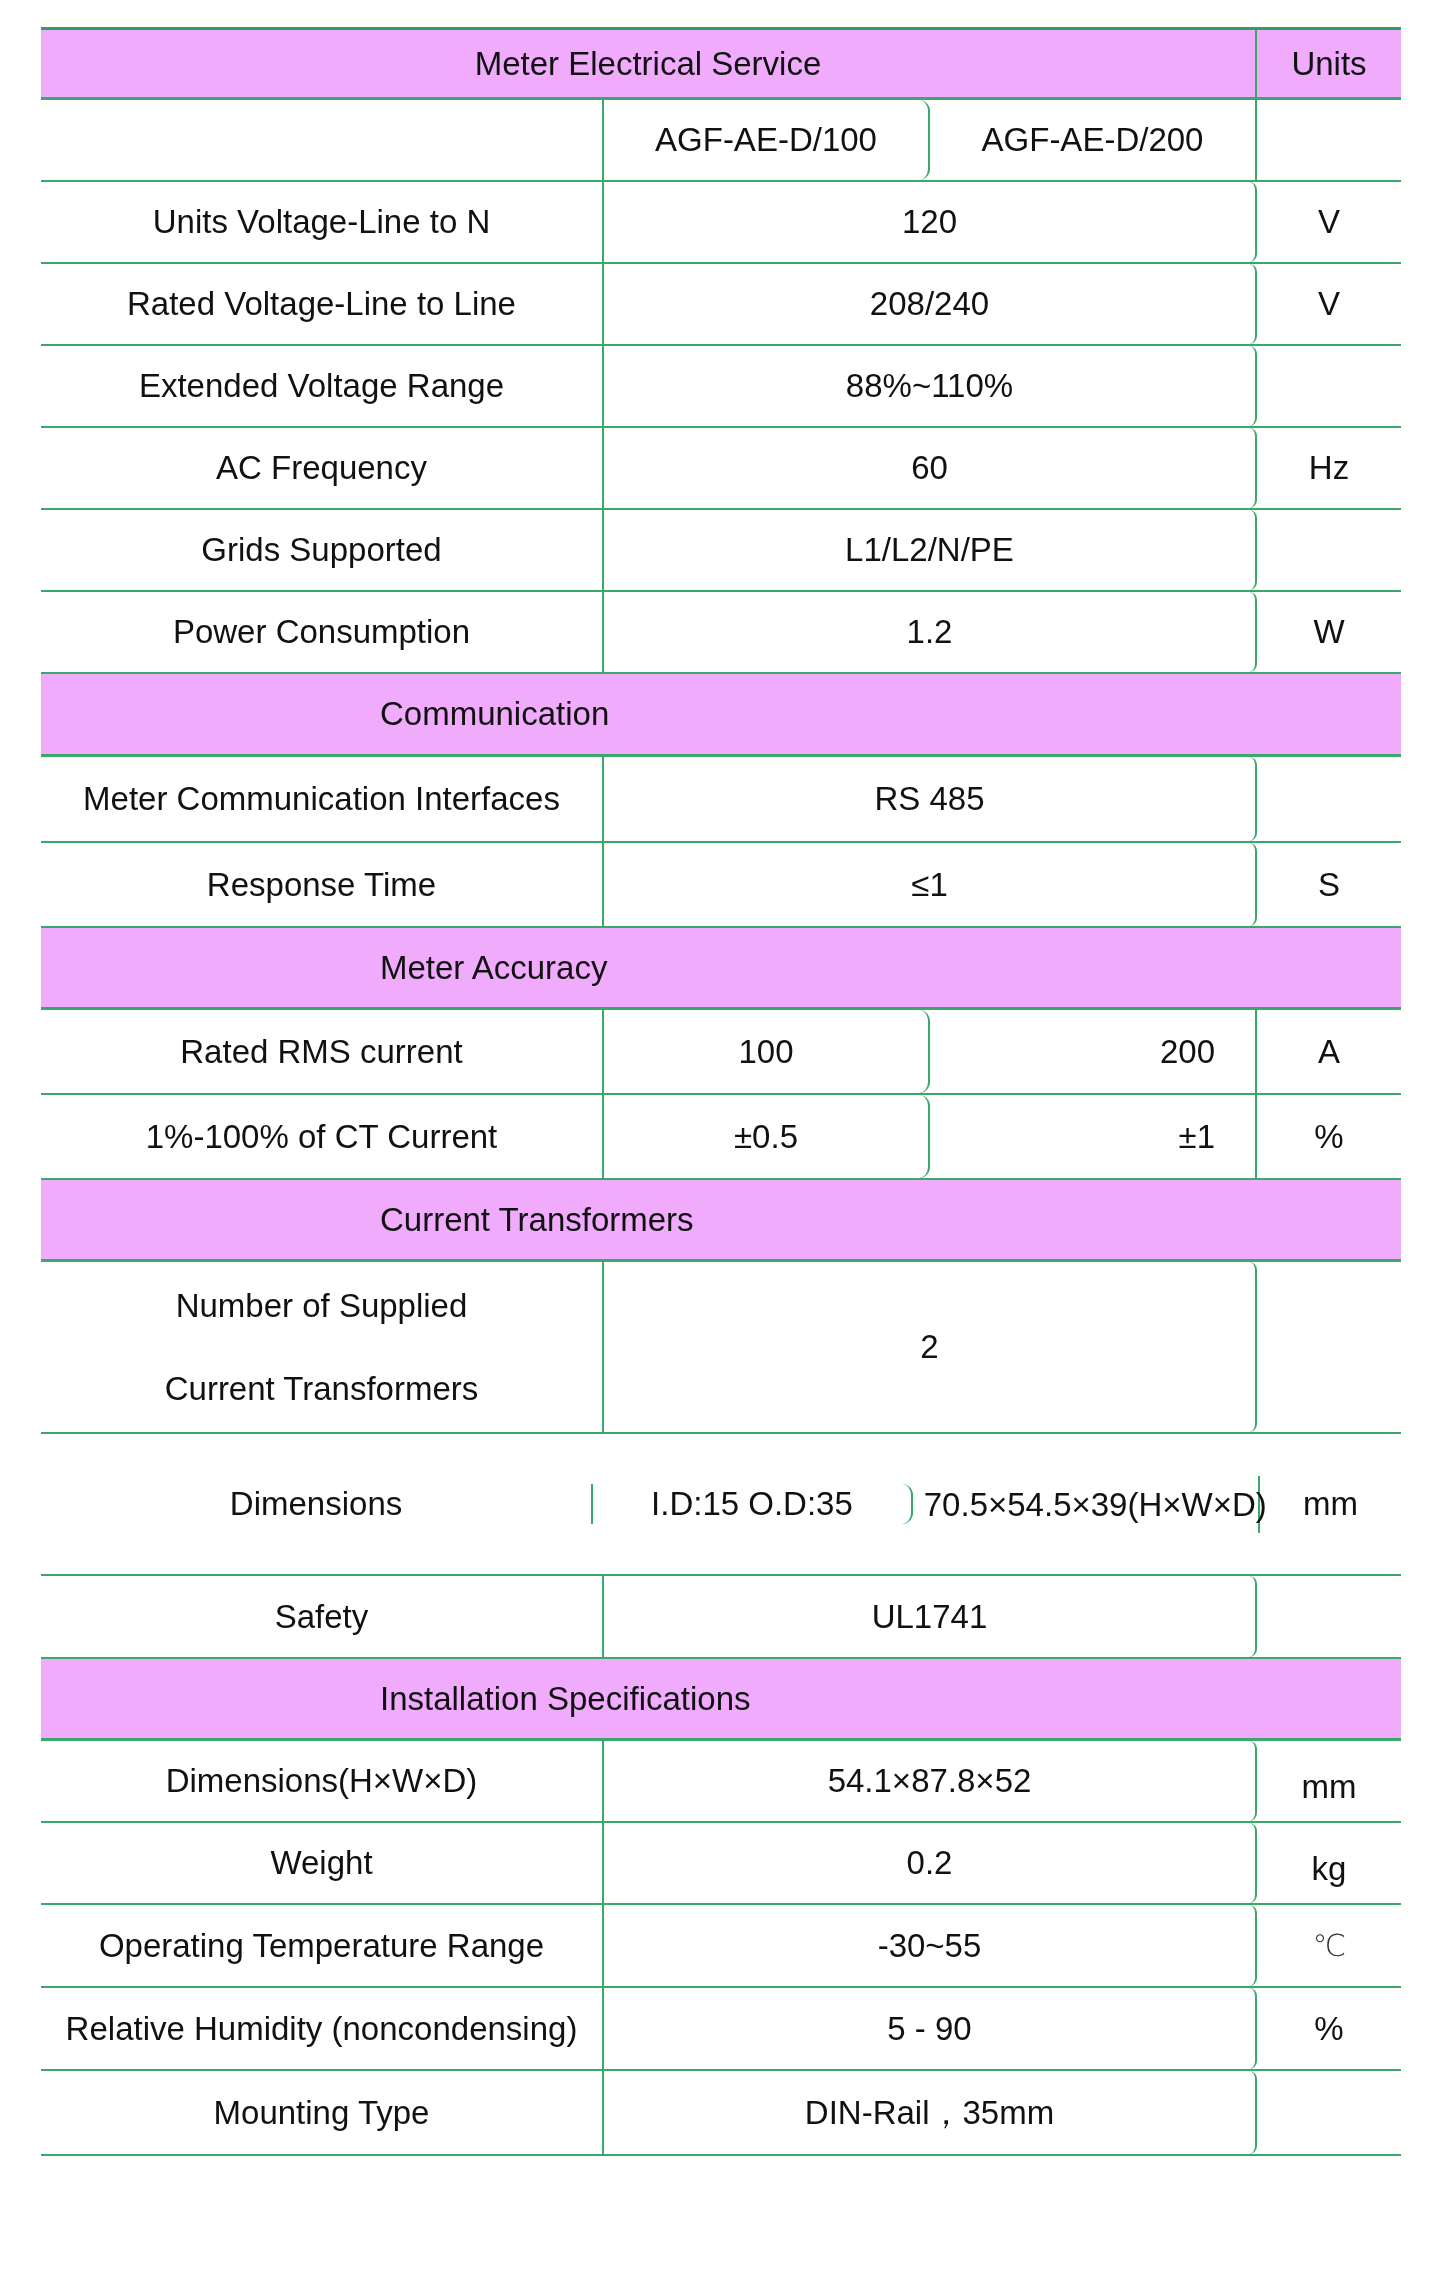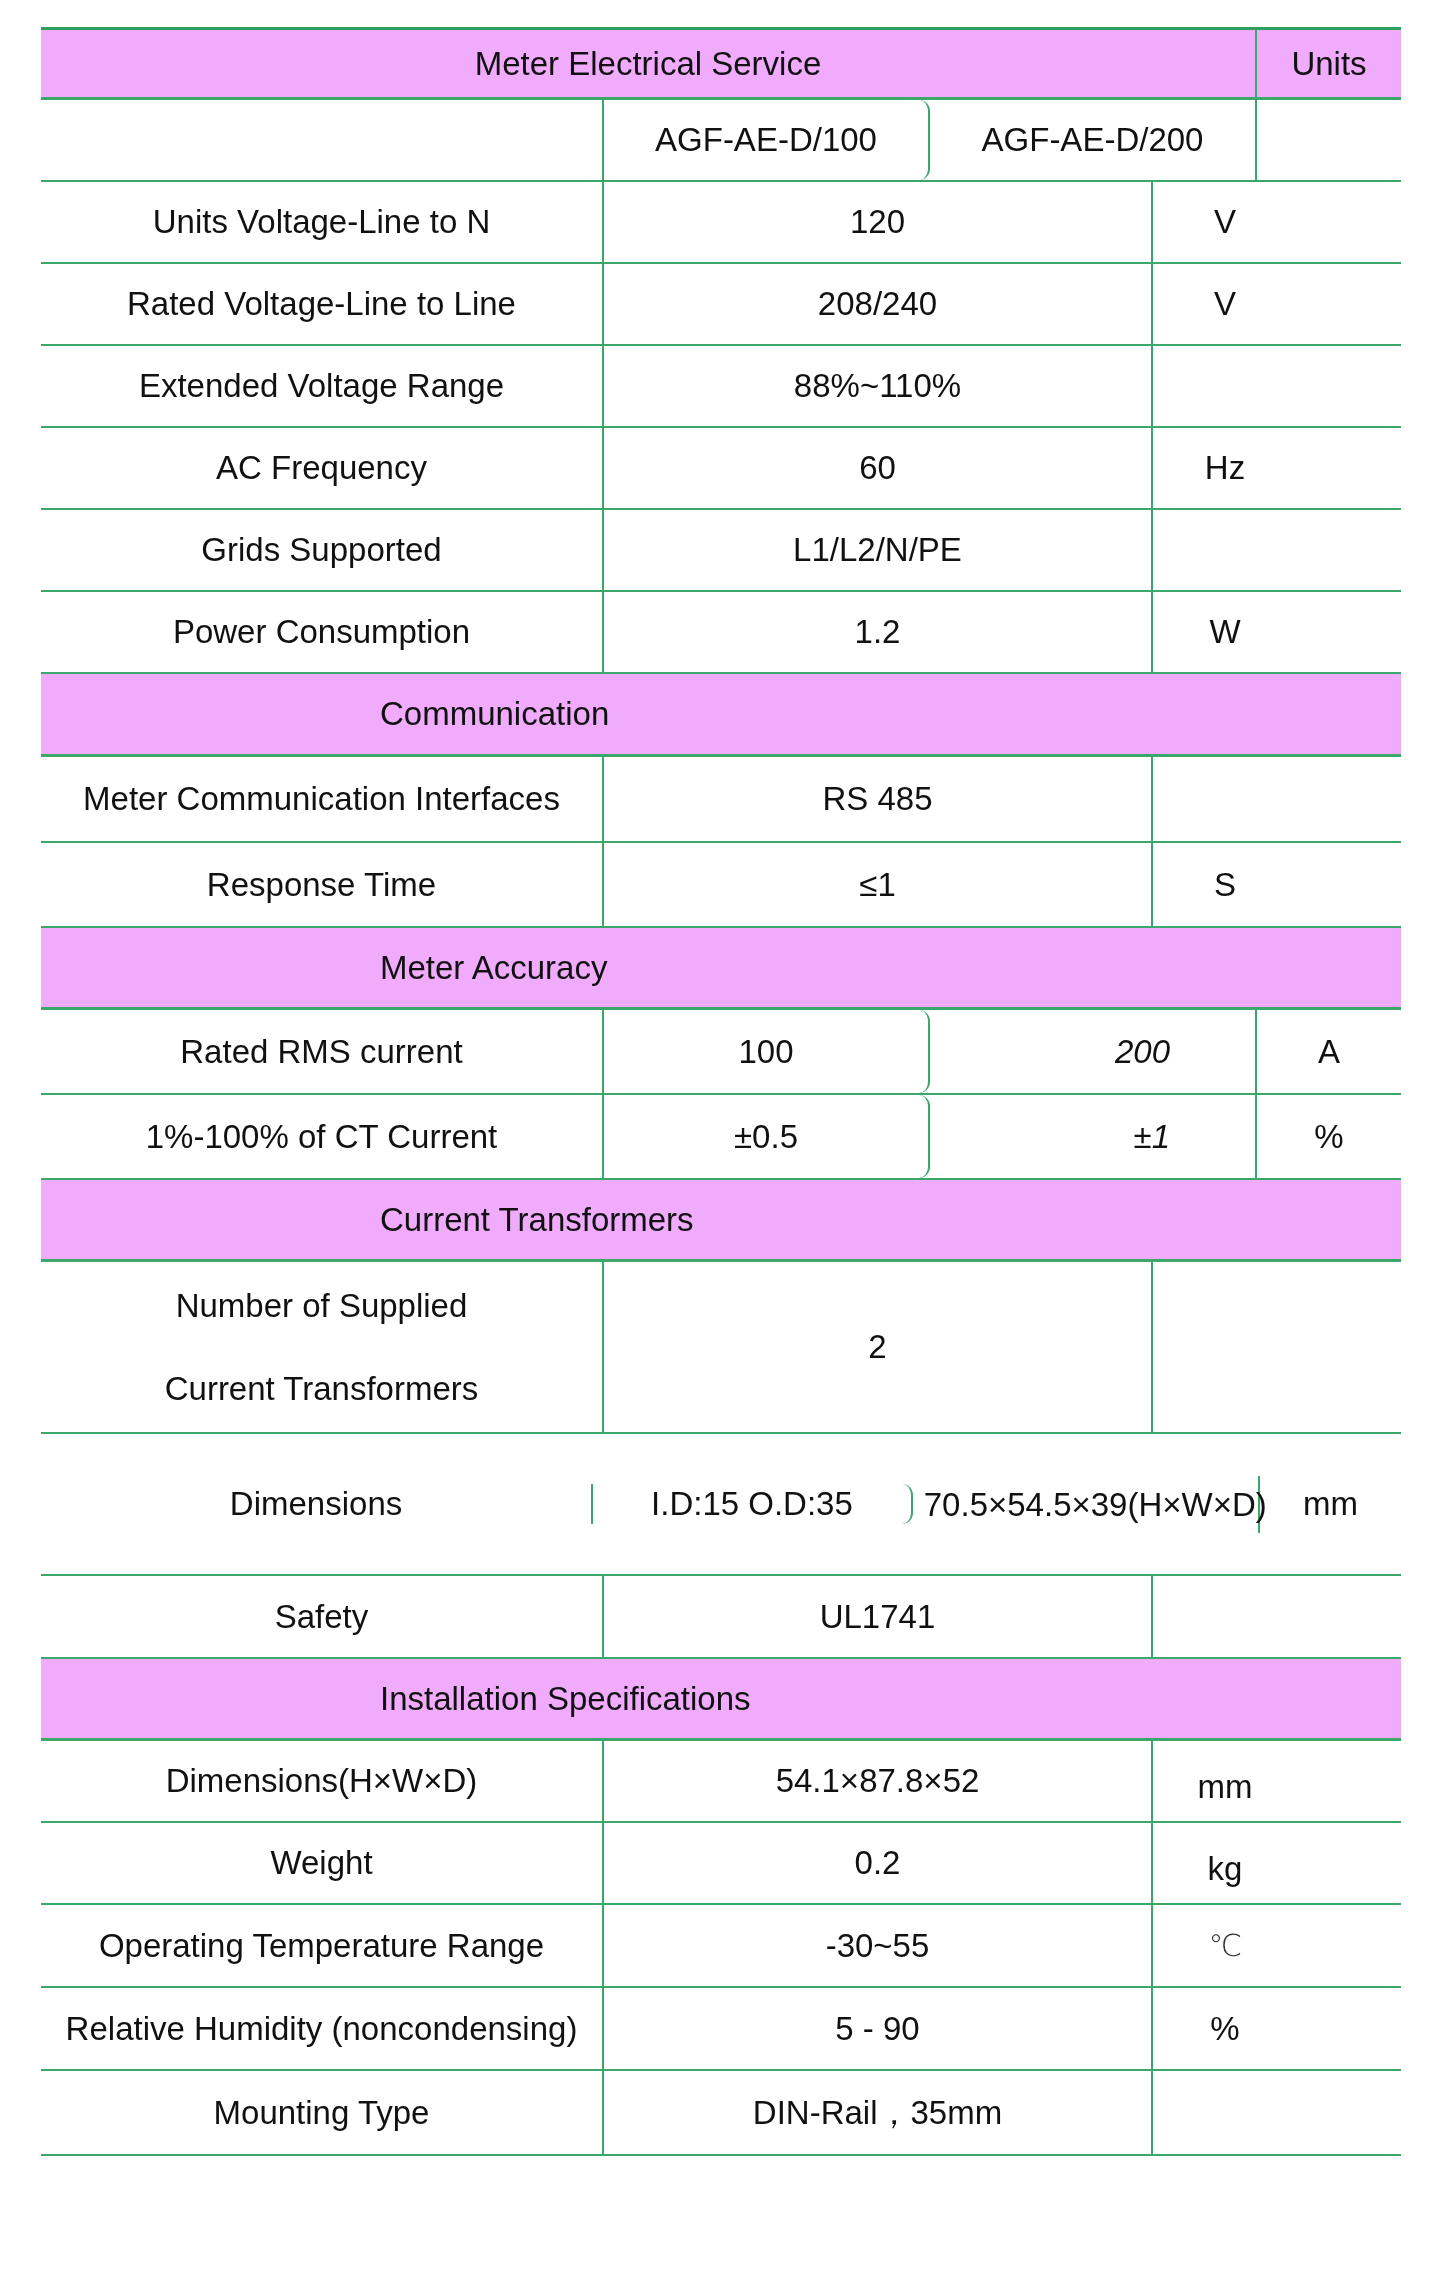--- a/index.html
+++ b/index.html
@@ -6,33 +6,33 @@
   body { width: 1440px; height: 2289px; position: relative; overflow: hidden;
          font-family: "Liberation Sans", sans-serif; color: #111111; }
   #spec-table { position: absolute; left: 41px; top: 27px; width: 1360px; }
   .row { position: relative; display: flex; width: 1360px; box-sizing: border-box;
          border-bottom: 2px solid #3aa86a; }
   .row.first { border-top: 3px solid #2e9f5e; }
   .row.section { background: #f0abfc; border-bottom-width: 3px; }
   .cell { box-sizing: border-box; display: flex; align-items: center; justify-content: center;
           text-align: center; font-size: 33px; line-height: 1.2; }
   .c-label { width: 563px; border-right: 2px solid #3aa86a; }
-  .c-val { width: 549px; border-right: 2px solid #3aa86a; }
+  .c-val { width: 653px; border-right: 2px solid #3aa86a; border-radius: 8px; }
   .c-v1 { width: 326px; border-right: 2px solid #3aa86a; border-radius: 11px; }
   .c-v2 { width: 327px; border-right: 2px solid #3aa86a; }
   .c-unit { width: 144px; }
   .c-title { width: 1216px; border-right: 2px solid #3aa86a; }
   .sec-title { width: 1360px; justify-content: flex-start; padding-left: 339px; }
   .h-73 { height: 73px; } .h-82 { height: 82px; } .h-83 { height: 83px; }
   .h-85 { height: 85px; } .h-86 { height: 86px; } .h-172 { height: 172px; }
   .h-142 { height: 142px; align-items: center; }
   .two-line { flex-direction: column; line-height: 83px; }
   .two-line-small { line-height: 57px; margin-left: 20px; }
   .unit-low { align-items: flex-end; padding-bottom: 14px; }
-  .right-ish { justify-content: flex-end; padding-right: 85px; font-style: italic; }
+  .right-ish { justify-content: flex-end; padding-right: 40px; }
   .celsius { font-family: "DejaVu Sans", sans-serif; font-weight: 200; font-size: 30px; color: #333; }
 </style>
 </head>
 <body>
 
 <div id="spec-table">
 
   <div class="row first section h-73">
     <div class="cell c-title">Meter Electrical Service</div>
     <div class="cell c-unit">Units</div>

